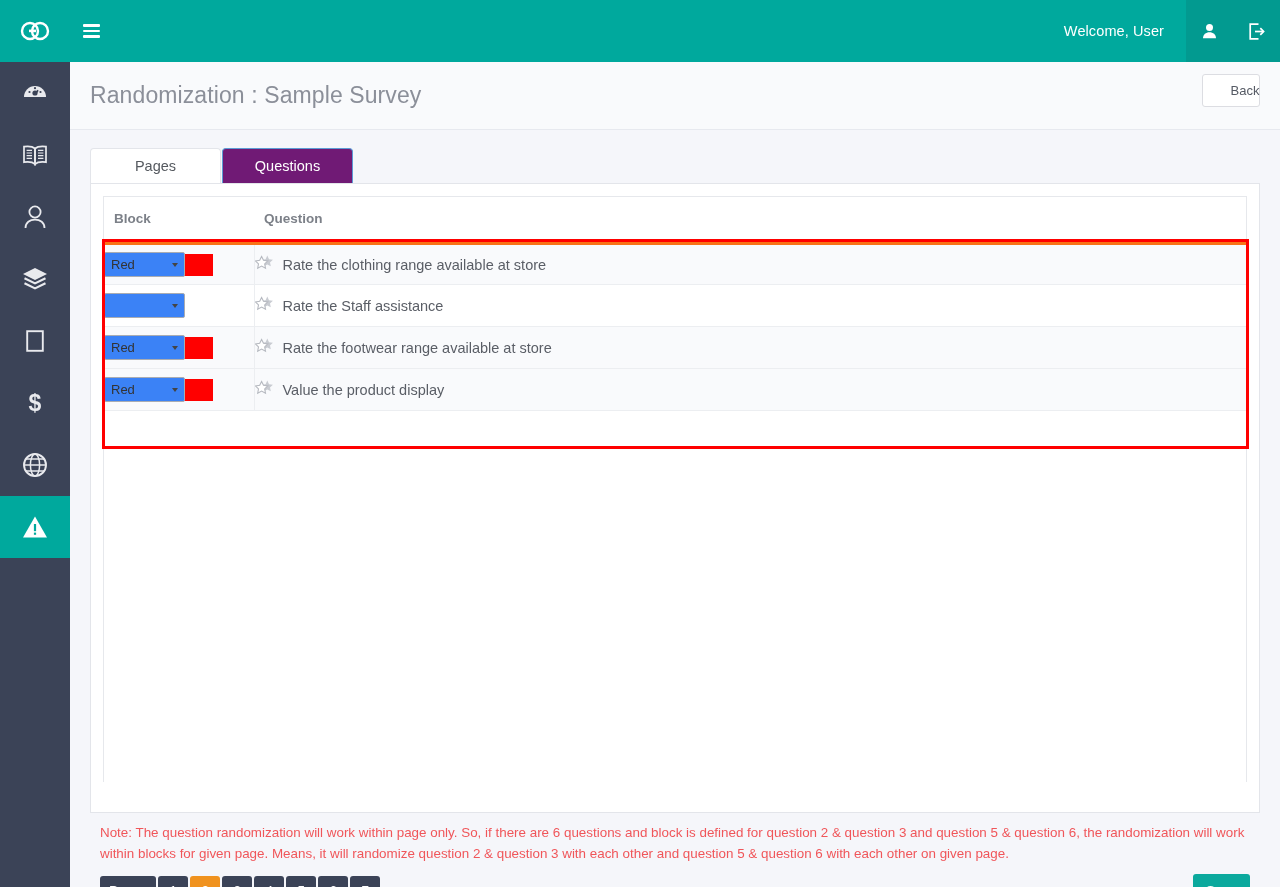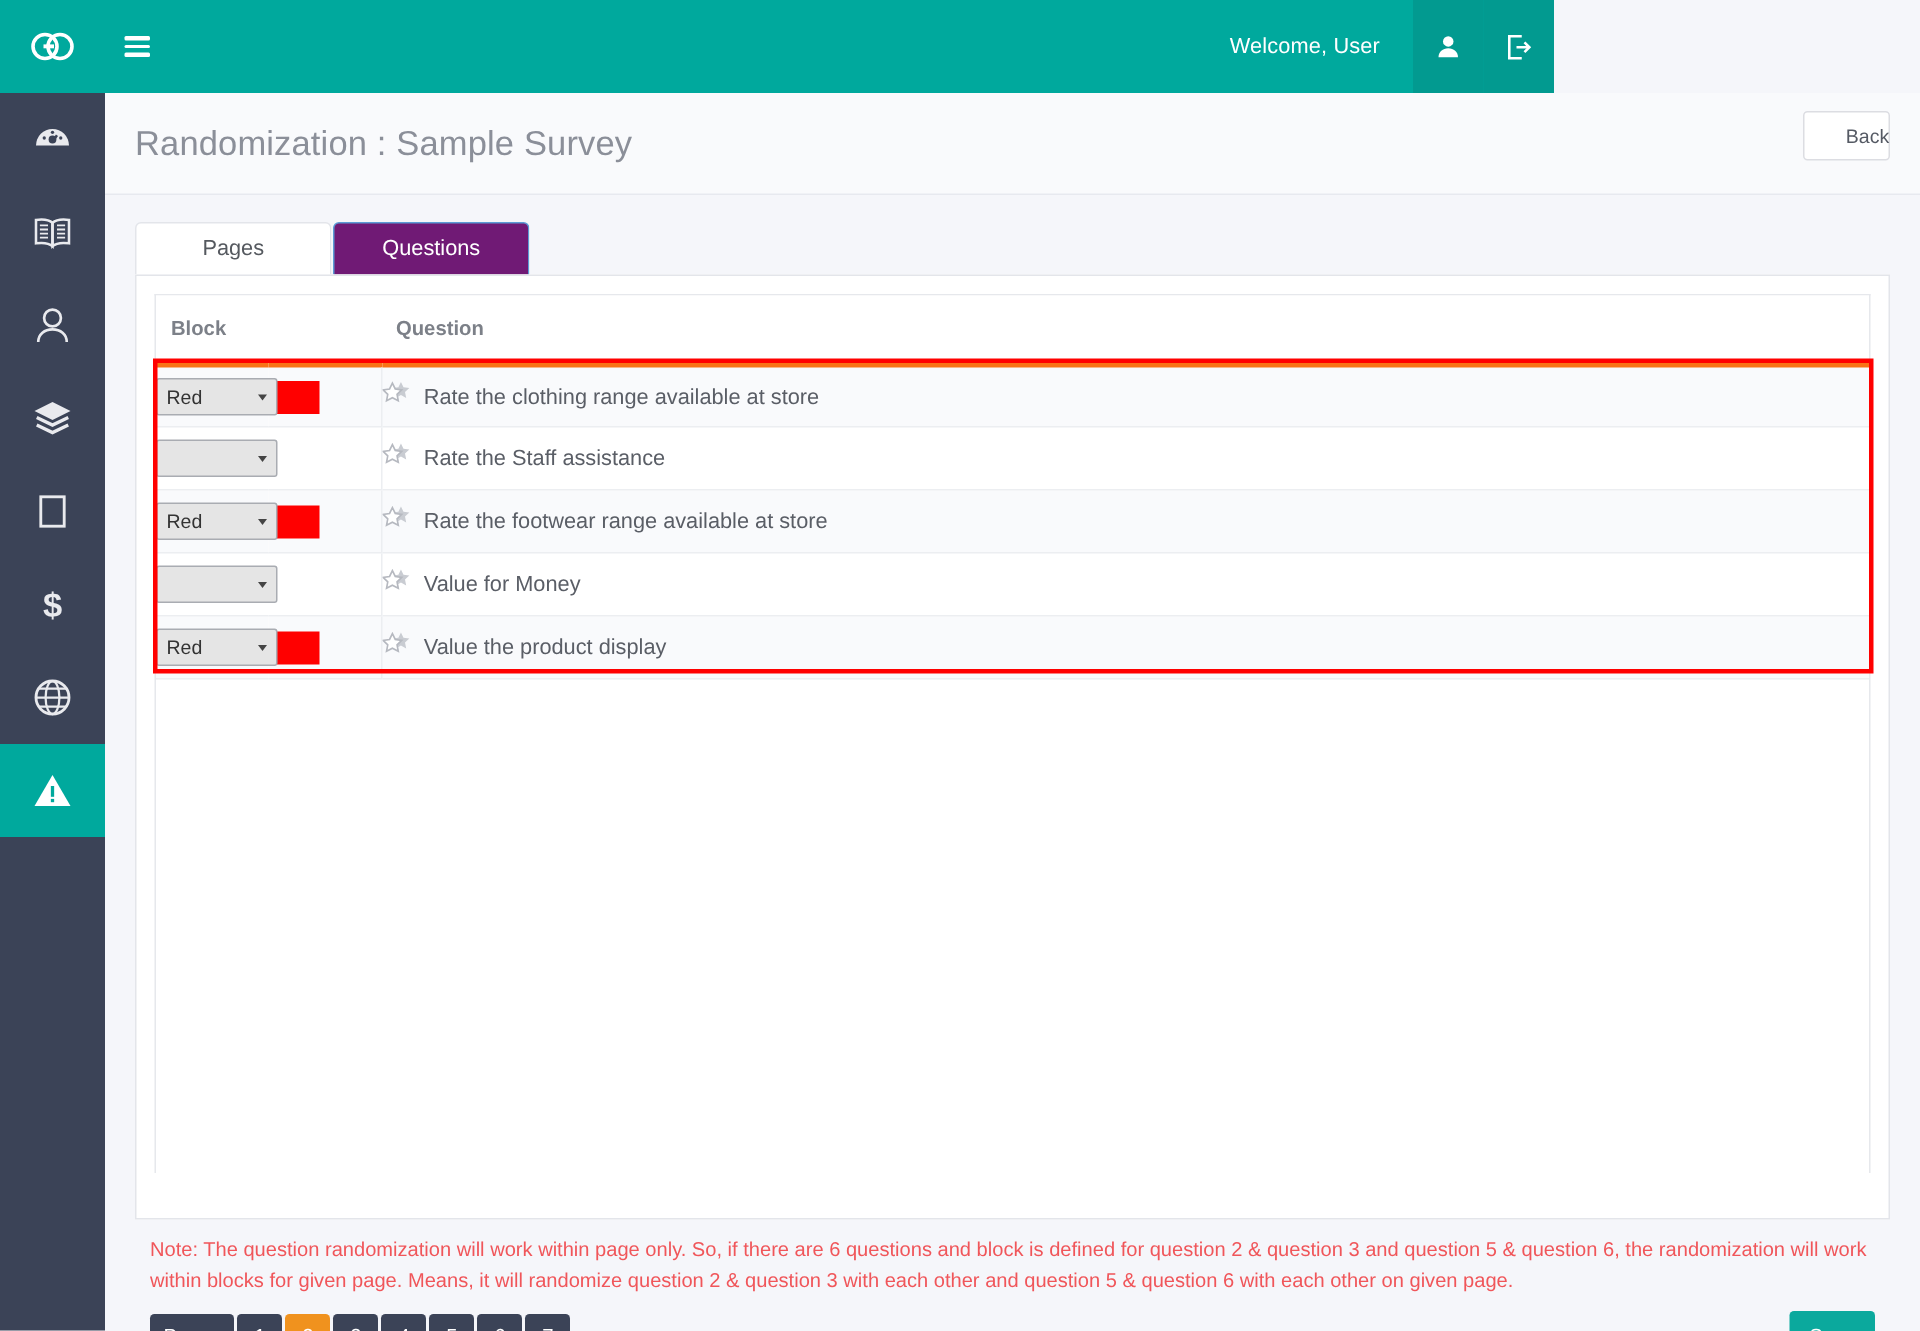--- a/index.html
+++ b/index.html
@@ -7,21 +7,21 @@
     margin: 0; padding: 0;
     width: 1280px; height: 887px;
     font-family: "Liberation Sans", sans-serif;
     background: #f5f6fa;
     overflow: hidden;
   }
 
   
   .navbar {
     position: absolute; top: 0; left: 0;
-    width: 1036px; height: 62px;
+    width: 1280px; height: 62px;
     background: #00a99d;
     display: flex; align-items: center;
   }
   .brand {
     width: 70px; height: 62px;
     display: flex; align-items: center; justify-content: center;
     background: #00a99d;
   }
   .brand svg { display: block; }
   .hamburger {
@@ -134,21 +134,21 @@
   tr.row-odd td { background: #f9fafc; }
   tr.row-even td { background: #ffffff; }
 
   td.cell-block { width: 99px; padding-left: 10px; border-right: none; }
   td.cell-swatch { width: 51px; }
   td.cell-q { border-left: 1px solid #eceef1; padding-left: 10px; }
 
   .sel {
     width: 81px; height: 25px;
     border: 1px solid #a9acb2; border-radius: 2px;
-    background: #e5e5e5; font-size: 13px; color: #333;
+    background: #3b82f6; font-size: 13px; color: #333;
     display: flex; align-items: center;
     padding: 0 0 0 6px; position: relative; cursor: pointer;
   }
   .sel .caret {
     position: absolute; right: 6px; top: 50%;
     width: 0; height: 0; margin-top: -2px;
     border-left: 3.5px solid transparent;
     border-right: 3.5px solid transparent;
     border-top: 4.5px solid #444;
   }
@@ -424,42 +424,20 @@
                       <svg width="19" height="18" viewBox="0 0 19 18">
                         <path d="M12.3 1.6l1.7 3.6 3.9.5-2.9 2.7.8 3.9-3.5-1.9-3.5 1.9.8-3.9L6.7 5.7l3.9-.5z" fill="#c9ccd2"></path>
                         <path d="M6.6 2.4l1.9 3.9 4.3.6-3.1 3 .8 4.3-3.9-2.1-3.9 2.1.8-4.3-3.1-3 4.3-.6z" fill="#ffffff" stroke="#b6b9c0" stroke-width="1.1"></path>
                       </svg>
                     </span>
                     <span class="qtext">Rate the footwear range available at store</span>
                   </div>
                 </td>
               </tr>
 
-              <tr class="row-even">
-                <td class="cell-block">
-                  <div class="sel">
-                    <span></span>
-                    <span class="caret"></span>
-                  </div>
-                </td>
-                <td class="cell-swatch">
-                  <div class="swatch empty"></div>
-                </td>
-                <td class="cell-q">
-                  <div class="qcell">
-                    <span class="star">
-                      <svg width="19" height="18" viewBox="0 0 19 18">
-                        <path d="M12.3 1.6l1.7 3.6 3.9.5-2.9 2.7.8 3.9-3.5-1.9-3.5 1.9.8-3.9L6.7 5.7l3.9-.5z" fill="#c9ccd2"></path>
-                        <path d="M6.6 2.4l1.9 3.9 4.3.6-3.1 3 .8 4.3-3.9-2.1-3.9 2.1.8-4.3-3.1-3 4.3-.6z" fill="#ffffff" stroke="#b6b9c0" stroke-width="1.1"></path>
-                      </svg>
-                    </span>
-                    <span class="qtext">Value for Money</span>
-                  </div>
-                </td>
-              </tr>
 
               <tr class="row-odd">
                 <td class="cell-block">
                   <div class="sel">
                     <span>Red</span>
                     <span class="caret"></span>
                   </div>
                 </td>
                 <td class="cell-swatch">
                   <div class="swatch"></div>

